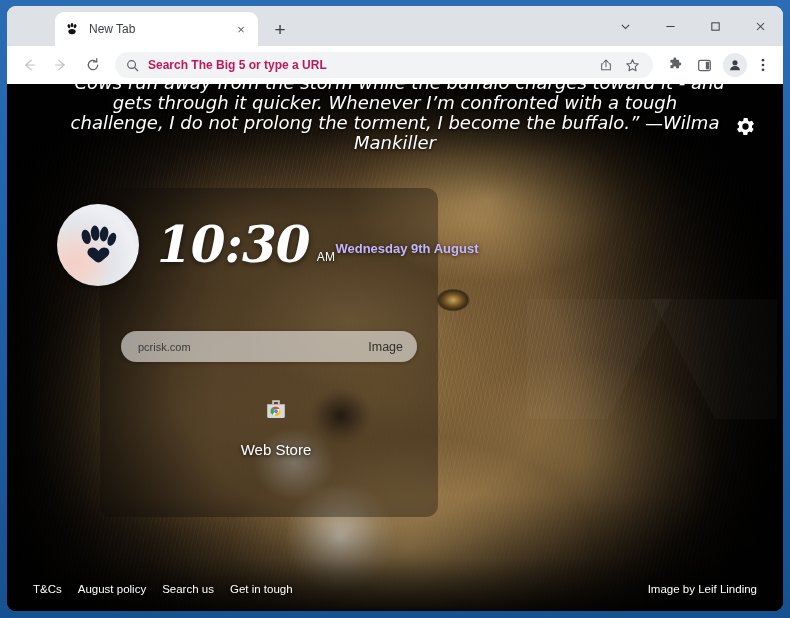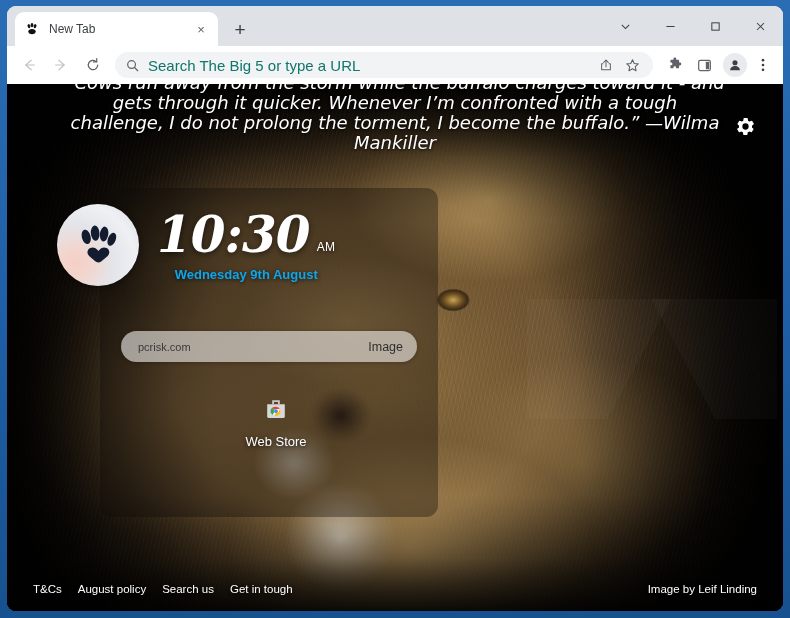--- a/index.html
+++ b/index.html
@@ -25,20 +25,21 @@
     overflow: hidden;
   }
 
   
   .tabstrip {
     position: relative;
     height: 40px;
     background: #dee1e6;
     display: flex;
     align-items: flex-end;
+    padding-left: 40px;
   }
   .tab {
     position: relative;
     margin-left: 8px;
     width: 203px; height: 34px;
     background: #ffffff;
     border-radius: 9px 9px 0 0;
     display: flex; align-items: center;
     padding: 0 9px;
     cursor: default;
@@ -104,22 +105,22 @@
     padding: 0 10px;
     margin: 0 6px 0 4px;
   }
   .omnibox-icon {
     width: 14px; height: 14px; flex: 0 0 14px;
     display: flex; align-items: center; justify-content: center;
     color: #5f6368; margin-right: 9px;
   }
   .omnibox-text {
     flex: 1 1 auto;
-    font-size: 15px; color: #0f766e;
-    white-space: nowrap; overflow: hidden;
+    font-size: 12px; color: #be185d;
+    white-space: nowrap; overflow: hidden; font-weight: bold;
   }
   .omnibox-right {
     display: flex; align-items: center; gap: 4px;
   }
   .omni-icon-btn {
     width: 22px; height: 22px;
     display: flex; align-items: center; justify-content: center;
     color: #5f6368; border-radius: 50%;
   }
   .toolbar-icon-btn {
@@ -249,21 +250,21 @@
   .paw-logo {
     width: 82px; height: 82px;
     border-radius: 50%;
     background: radial-gradient(circle at 22% 72%, #f4cfc6 0%, #f2d5cd 16%, #e3e5ea 45%, #eef0f4 70%, #d9dce3 100%);
     display: flex; align-items: center; justify-content: center;
     box-shadow: 0 2px 8px rgba(0,0,0,.45);
     flex: 0 0 82px;
   }
   .clock-block {
     margin-left: 18px;
-    display: flex; flex-direction: column; align-items: center;
+    display: flex; flex-direction: row; align-items: center;
   }
   .clock-time-row {
     display: flex; align-items: flex-end;
   }
   .clock-time {
     color: #ffffff;
     font-family: "DejaVu Serif", serif;
     font-style: italic;
     font-weight: bold;
     font-size: 50px;
@@ -273,21 +274,21 @@
   }
   .clock-ampm {
     color: #ffffff;
     font-size: 12px;
     font-weight: normal;
     margin: 0 0 7px 7px;
     letter-spacing: .4px;
     text-shadow: 0 1px 4px rgba(0,0,0,.7);
   }
   .clock-date {
-    color: #0ea5e9;
+    color: #c4b5fd;
     font-size: 13px;
     font-weight: bold;
     margin-top: 6px;
     text-shadow: 0 1px 4px rgba(0,0,0,.75);
   }
 
   
   .search-pill {
     position: absolute;
     left: 114px; top: 247px;
@@ -317,22 +318,22 @@
     left: 229px; top: 312px;
     width: 80px;
     display: flex; flex-direction: column; align-items: center;
     z-index: 5;
   }
   .shortcut-icon {
     width: 26px; height: 26px;
     display: flex; align-items: center; justify-content: center;
   }
   .shortcut-label {
-    margin-top: 12px;
-    font-size: 13px;
+    margin-top: 19px;
+    font-size: 15px;
     color: #ffffff;
     text-shadow: 0 1px 4px rgba(0,0,0,.85);
     white-space: nowrap;
   }
 
   
   .footer {
     position: absolute;
     left: 0; bottom: 0;
     width: 100%; height: 44px;

